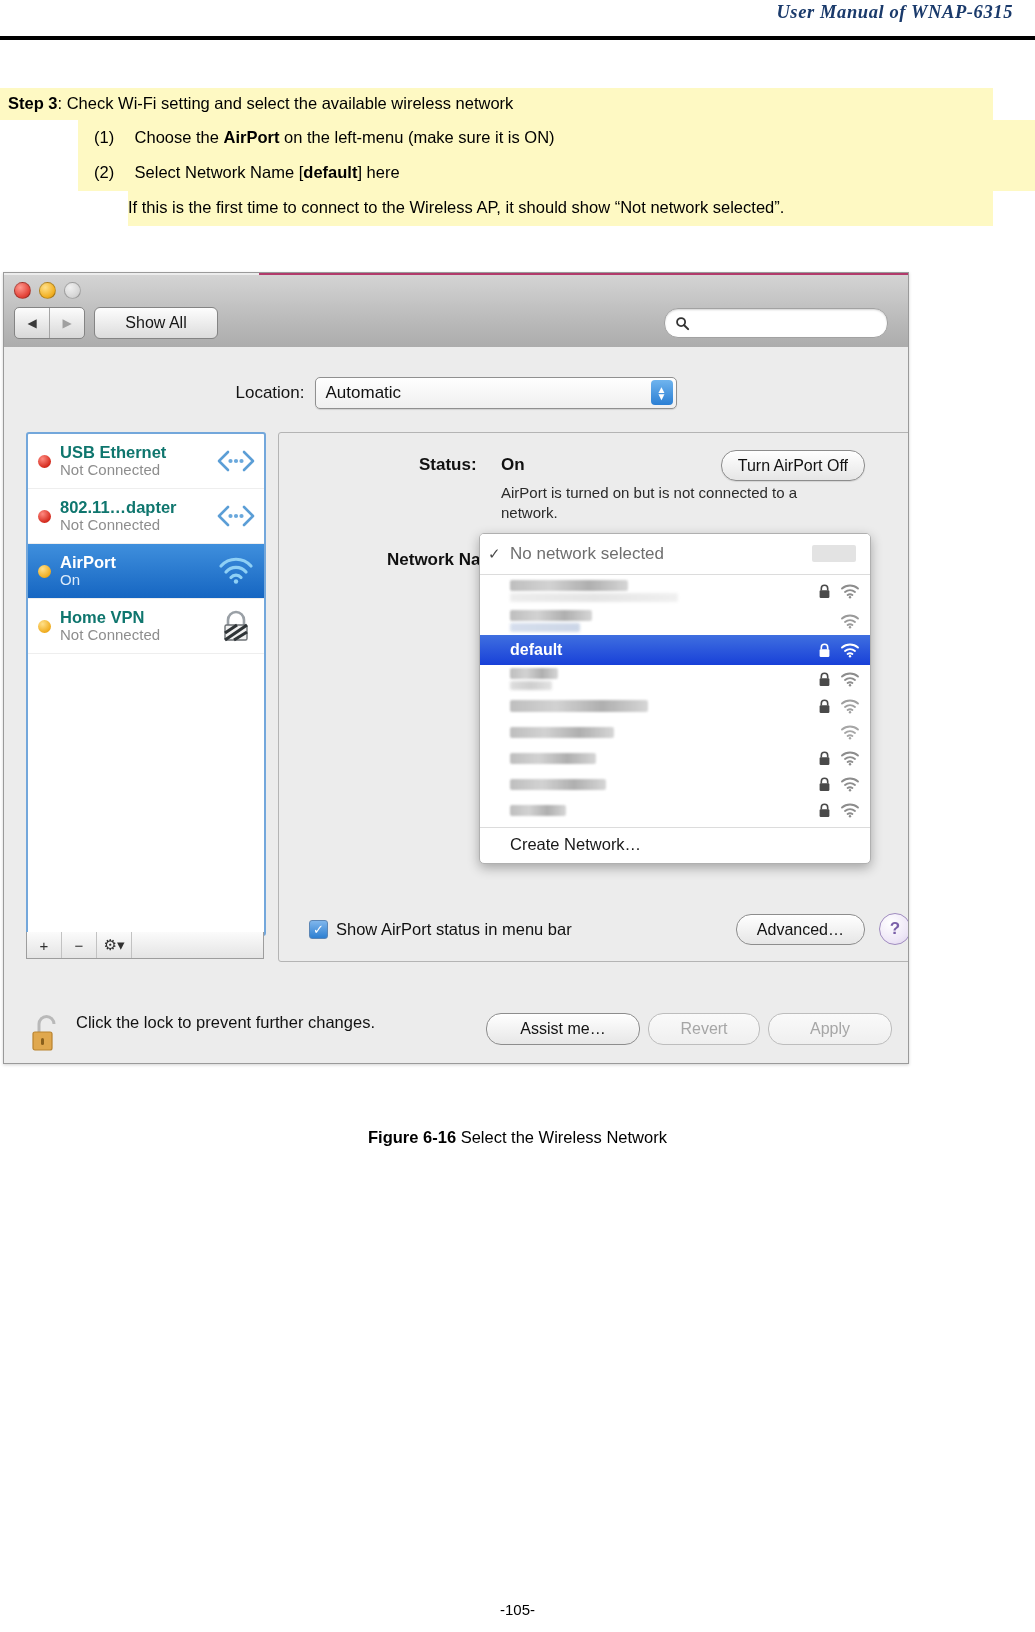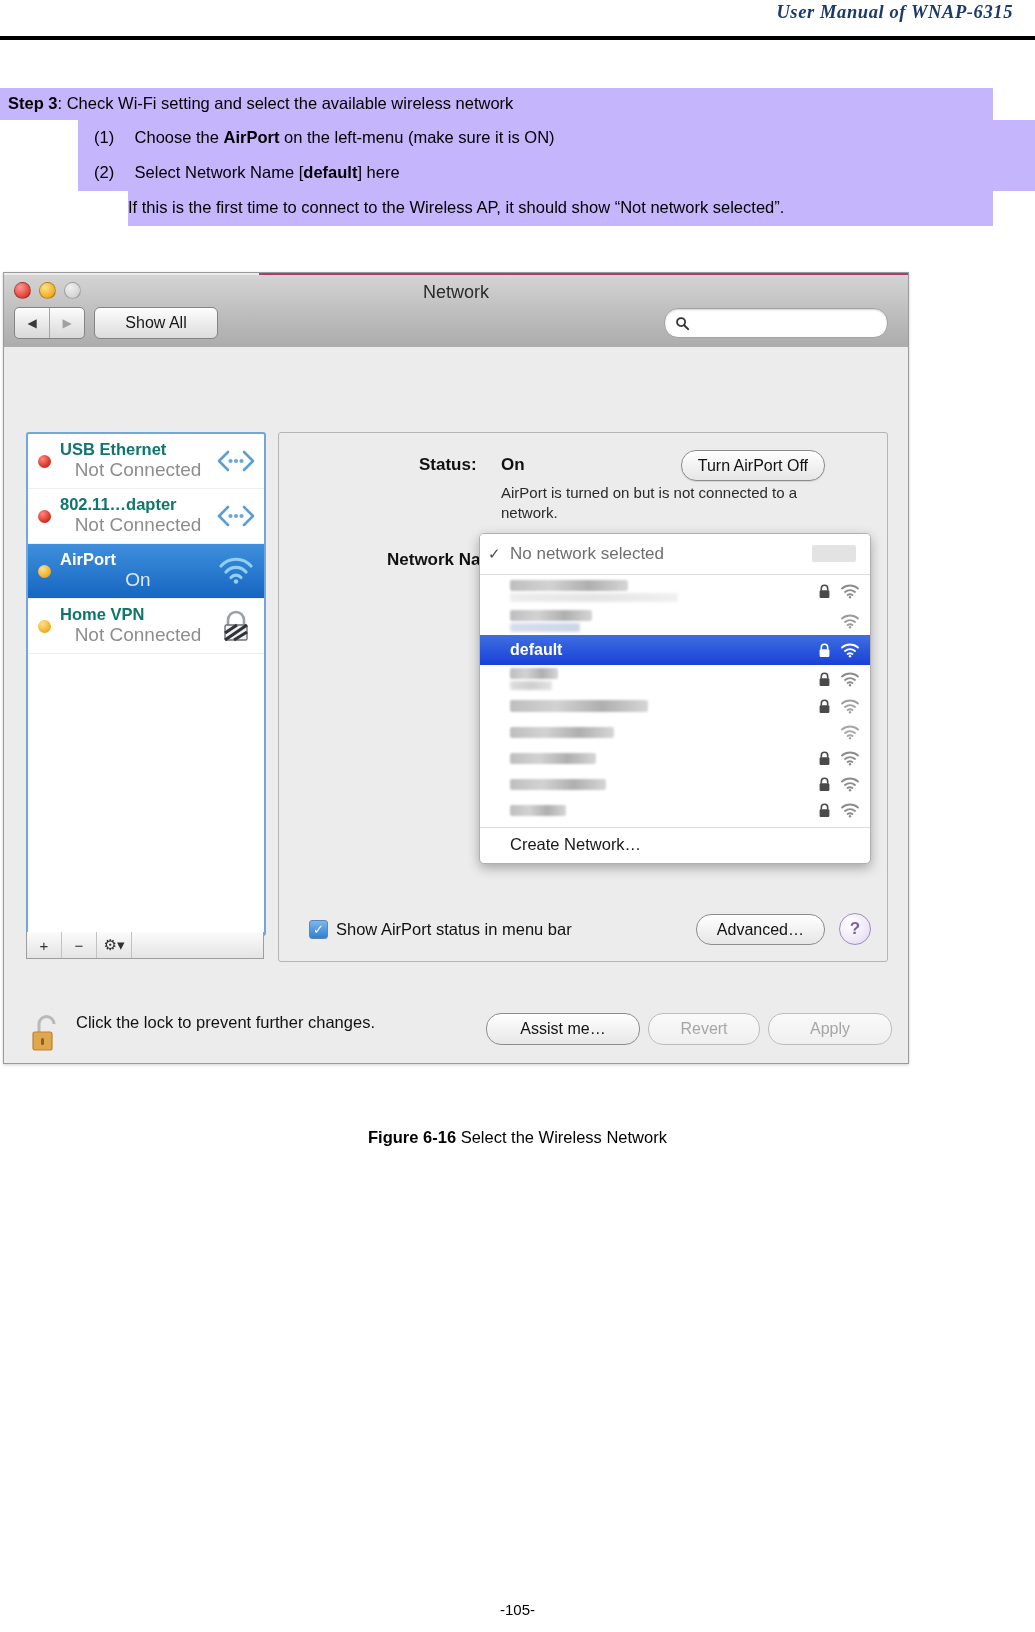--- a/index.html
+++ b/index.html
@@ -40,21 +40,21 @@
     background: #000000;
   }
 
   
   .step-block {
     position: absolute;
     top: 88px;
     left: 0;
     width: 993px;
   }
-  .hl { background: #c4b5fd; }
+  .hl { background: #fef9c3; }
 
   .step-line-1 {
     display: block;
     padding: 5px 0 6px 8px;
     font-size: 16.5px;
     color: #000;
     line-height: 1.25;
   }
   .step-line-1 .b { font-weight: bold; }
 
@@ -225,21 +225,21 @@
   }
   .svc-dot {
     width: 13px; height: 13px; border-radius: 50%;
     margin-right: 9px;
     flex: 0 0 auto;
   }
   .dot-red    { background: radial-gradient(circle at 35% 30%, #ff8a80, #d42a1d 70%, #9c1d12); }
   .dot-yellow { background: radial-gradient(circle at 35% 30%, #ffe08a, #f0ac1e 70%, #c08206); }
   .svc-text { flex: 1 1 auto; min-width: 0; }
   .svc-name { font-size: 16.5px; color: #0f766e; font-weight: 600; line-height: 1.12; }
-  .svc-status { font-size: 19px; color: #8d8d8d; line-height: 1.2; text-align: center; }
+  .svc-status { font-size: 15px; color: #8d8d8d; line-height: 1.2; }
   .svc.selected .svc-name { color: #ffffff; }
   .svc.selected .svc-status { color: #dbeaf9; }
   .svc-icon { width: 40px; height: 34px; display:flex; align-items:center; justify-content:center; flex:0 0 auto; }
 
   .sidebar-toolbar {
     position: absolute;
     left: 22px; top: 585px;
     width: 236px; height: 26px;
     background: linear-gradient(180deg,#fbfbfb,#e4e4e4);
     border: 1px solid #9d9d9d;
@@ -254,20 +254,21 @@
   }
 
   
   .rpanel {
     position: absolute;
     left: 274px; top: 85px;
     width: 608px; height: 528px;
     background: #ececec;
     border: 1px solid #b4b4b4;
     border-radius: 3px;
+    padding-left: 40px;
   }
   .status-row {
     position: absolute;
     left: 0; top: 22px; width: 100%;
   }
   .status-label {
     position: absolute; left: 140px; top: 0;
     font-size: 17px; color: #111; font-weight: 600;
   }
   .status-value {
@@ -468,41 +469,50 @@
 
 <div class="mac-window">
   <div class="win-topline"></div>
 
   <div class="titlebar">
     <div class="traffic">
       <div class="tl red"></div>
       <div class="tl yellow"></div>
       <div class="tl gray"></div>
     </div>
-    <div class="win-title">Network</div>
 
     <div class="navbtns">
       <div class="navbtn">◀</div>
       <div class="navbtn dim">▶</div>
     </div>
 
     <div class="showall">Show All</div>
 
     <div class="searchfield">
       <span>
         <svg width="15" height="15" viewBox="0 0 16 16">
             <circle cx="6.5" cy="6.5" r="4.3" fill="none" stroke="#333" stroke-width="1.9"></circle>
             <line x1="9.8" y1="9.8" x2="14" y2="14" stroke="#333" stroke-width="2.2" stroke-linecap="round"></line>
           </svg>
       </span>
     </div>
   </div>
 
   <div class="content">
 
+    <div class="location-row">
+      <div class="location-label">Location:</div>
+      <div class="location-popup">
+        <span>Automatic</span>
+        <span class="popup-arrows">
+            <span>▲</span>
+            <span>▼</span>
+          </span>
+      </div>
+    </div>
 
     <div class="sidebar">
 
       <div class="svc">
         <div class="svc-dot dot-red"></div>
         <div class="svc-text">
           <div class="svc-name">USB Ethernet</div>
           <div class="svc-status">Not Connected</div>
         </div>
         <div class="svc-icon">

